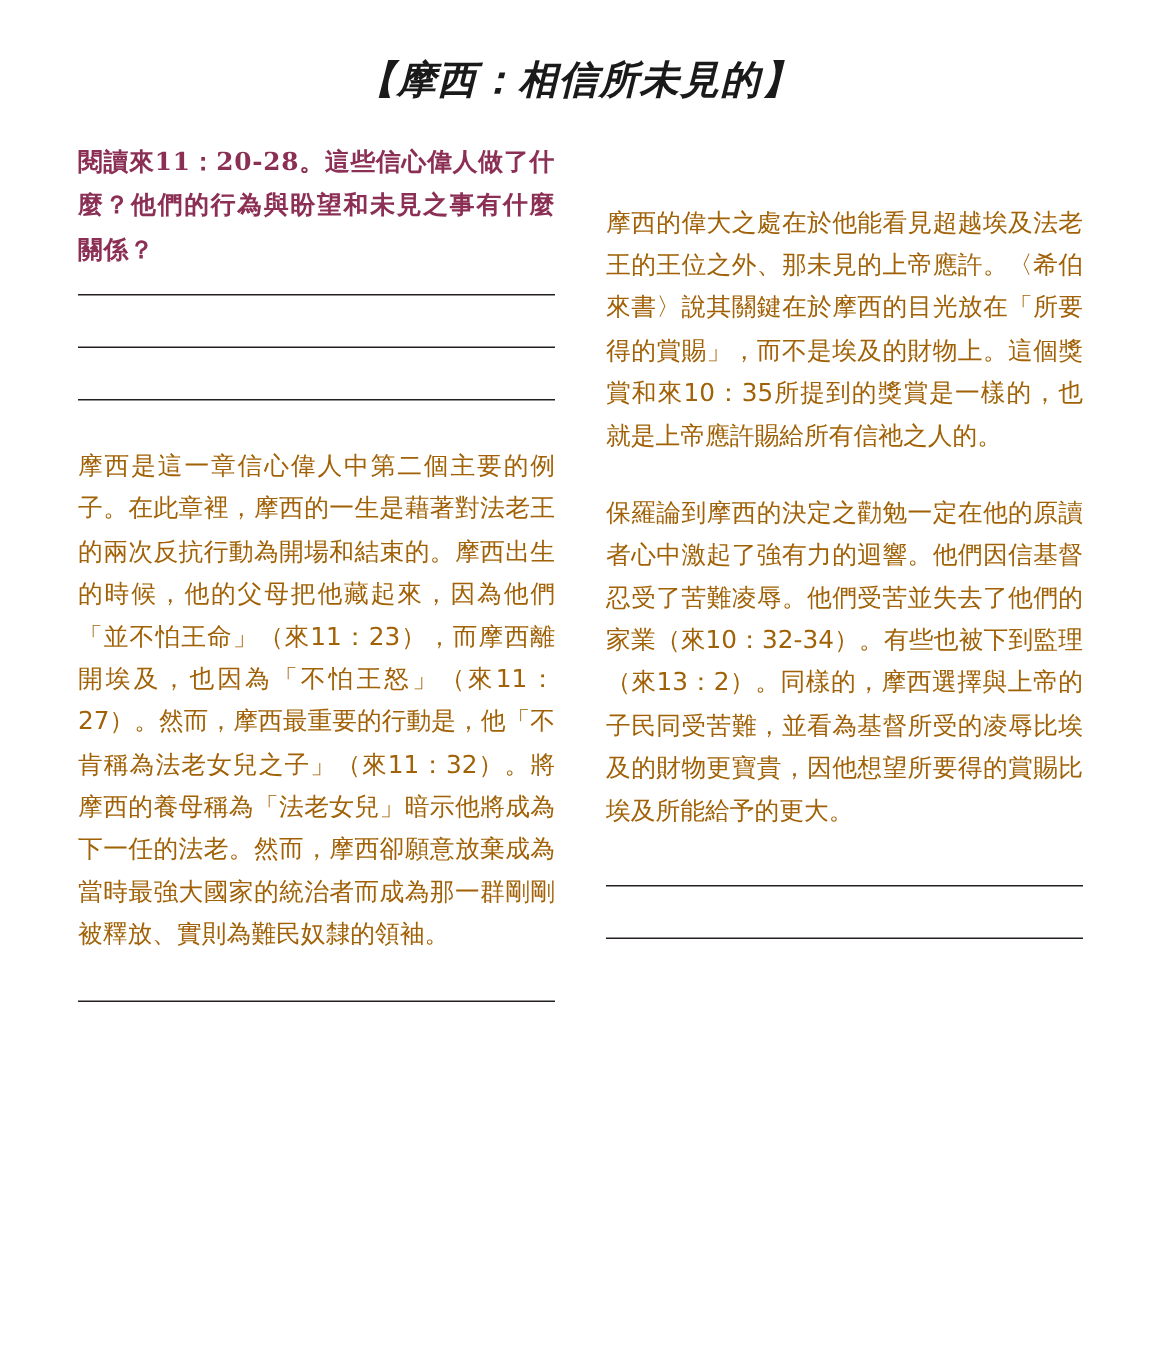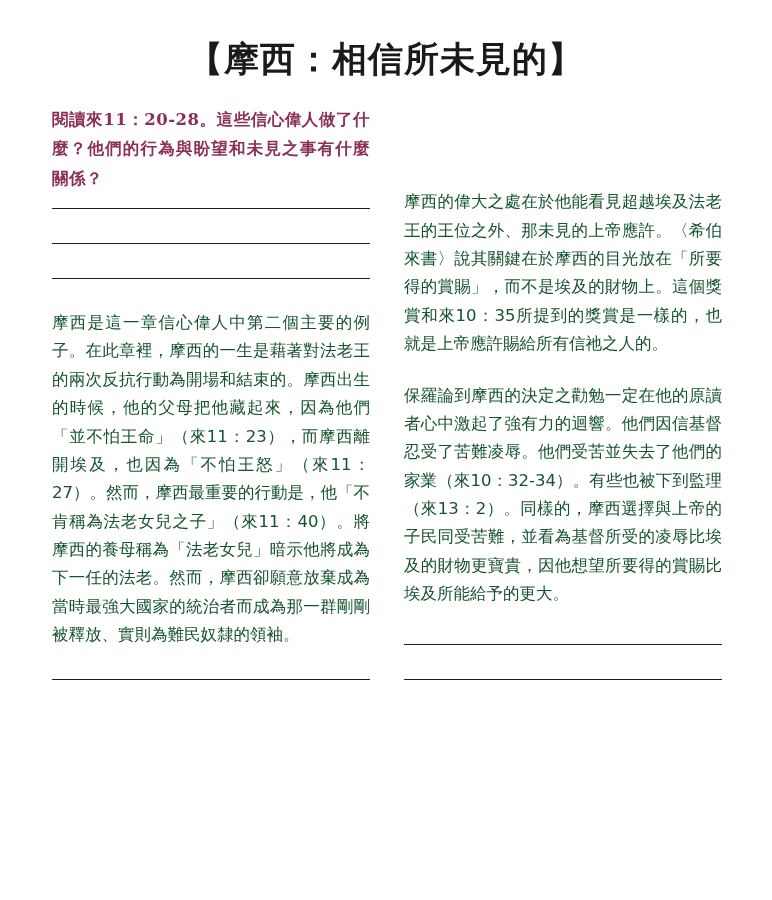--- a/index.html
+++ b/index.html
@@ -22,42 +22,43 @@
     padding: 28px 52px 10px 52px;
     position: relative;
   }
   .title-wrap {
     text-align: center;
     margin: 8px 0 22px 0;
   }
   .title {
     font-family: "DejaVu Serif", "Liberation Serif", serif;
     font-weight: bold;
-    font-size: 35px;
+    font-size: 26px;
     letter-spacing: 1px;
     color: #1a1a1a;
     display: inline-block;
+    font-style: italic;
   }
   .columns {
     display: flex;
     gap: 34px;
-    align-items: flex-end;
+    align-items: center;
   }
   .col {
     width: 318px;
     flex: 0 0 318px;
   }
   p {
     margin: 0 0 15px 0;
   }
   .body-text {
     font-family: "DejaVu Sans", "Liberation Sans", sans-serif;
     font-size: 16.5px;
     line-height: 1.72;
-    color: #14532d;
+    color: #a16207;
     text-align: justify;
     text-justify: inter-character;
   }
   .question {
     font-family: "DejaVu Serif", "Liberation Serif", serif;
     font-weight: bold;
     font-size: 16.5px;
     line-height: 1.78;
     color: #8c2f55;
     text-align: justify;
@@ -90,21 +91,21 @@
 
   <div class="columns">
 
     <div class="col">
       <p class="question">閱讀來11：20-28。這些信心偉人做了什麼？他們的行為與盼望和未見之事有什麼關係？</p>
       <div class="rules">
         <hr class="rule">
         <hr class="rule">
         <hr class="rule tight">
       </div>
-      <p class="body-text">摩西是這一章信心偉人中第二個主要的例子。在此章裡，摩西的一生是藉著對法老王的兩次反抗行動為開場和結束的。摩西出生的時候，他的父母把他藏起來，因為他們「並不怕王命」（來11：23），而摩西離開埃及，也因為「不怕王怒」（來11：27）。然而，摩西最重要的行動是，他「不肯稱為法老女兒之子」（來11：40）。將摩西的養母稱為「法老女兒」暗示他將成為下一任的法老。然而，摩西卻願意放棄成為當時最強大國家的統治者而成為那一群剛剛被釋放、實則為難民奴隸的領袖。</p>
+      <p class="body-text">摩西是這一章信心偉人中第二個主要的例子。在此章裡，摩西的一生是藉著對法老王的兩次反抗行動為開場和結束的。摩西出生的時候，他的父母把他藏起來，因為他們「並不怕王命」（來11：23），而摩西離開埃及，也因為「不怕王怒」（來11：27）。然而，摩西最重要的行動是，他「不肯稱為法老女兒之子」（來11：32）。將摩西的養母稱為「法老女兒」暗示他將成為下一任的法老。然而，摩西卻願意放棄成為當時最強大國家的統治者而成為那一群剛剛被釋放、實則為難民奴隸的領袖。</p>
       <div class="spacer-8"></div>
       <div class="rules">
         <hr class="rule">
       </div>
     </div>
 
     <div class="col">
       <p class="body-text">摩西的偉大之處在於他能看見超越埃及法老王的王位之外、那未見的上帝應許。〈希伯來書〉說其關鍵在於摩西的目光放在「所要得的賞賜」，而不是埃及的財物上。這個獎賞和來10：35所提到的獎賞是一樣的，也就是上帝應許賜給所有信祂之人的。</p>
       <div class="spacer-8"></div>
       <p class="body-text">保羅論到摩西的決定之勸勉一定在他的原讀者心中激起了強有力的迴響。他們因信基督忍受了苦難凌辱。他們受苦並失去了他們的家業（來10：32-34）。有些也被下到監理（來13：2）。同樣的，摩西選擇與上帝的子民同受苦難，並看為基督所受的凌辱比埃及的財物更寶貴，因他想望所要得的賞賜比埃及所能給予的更大。</p>

